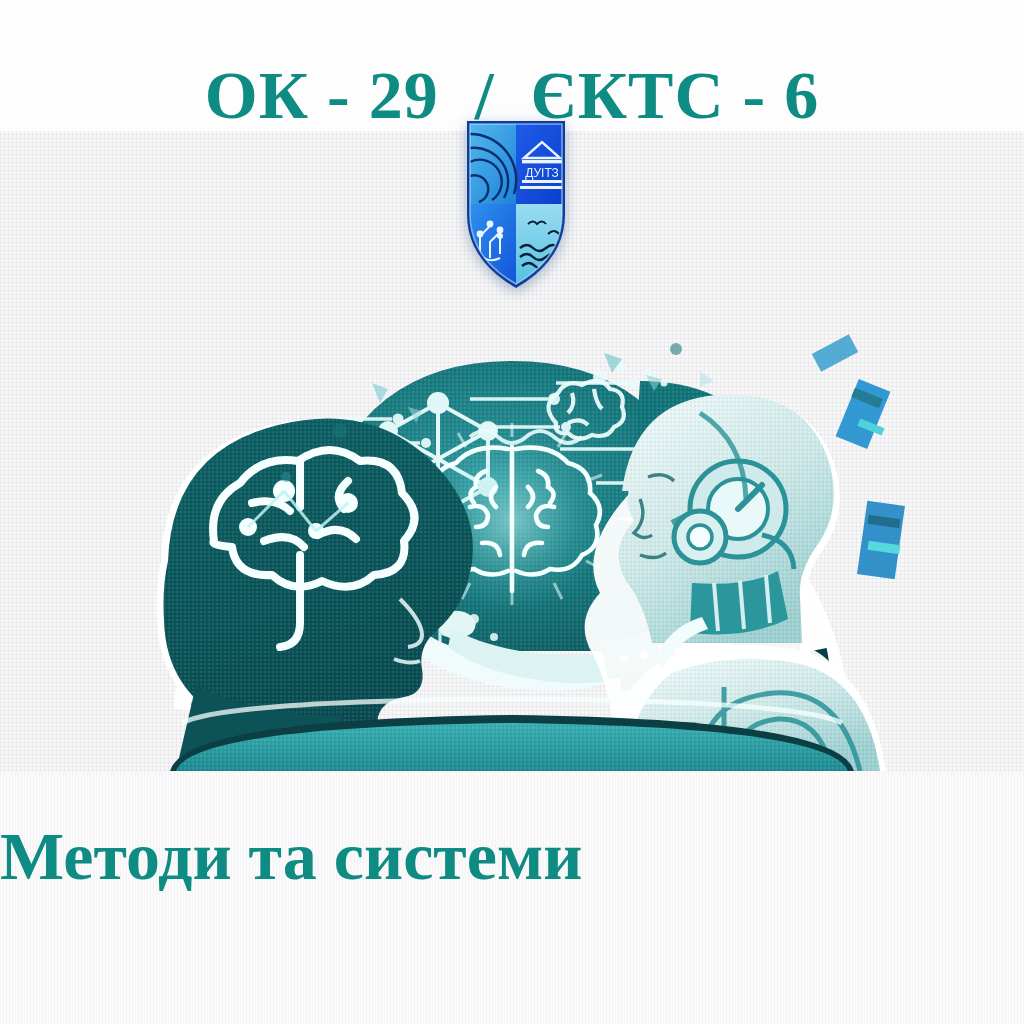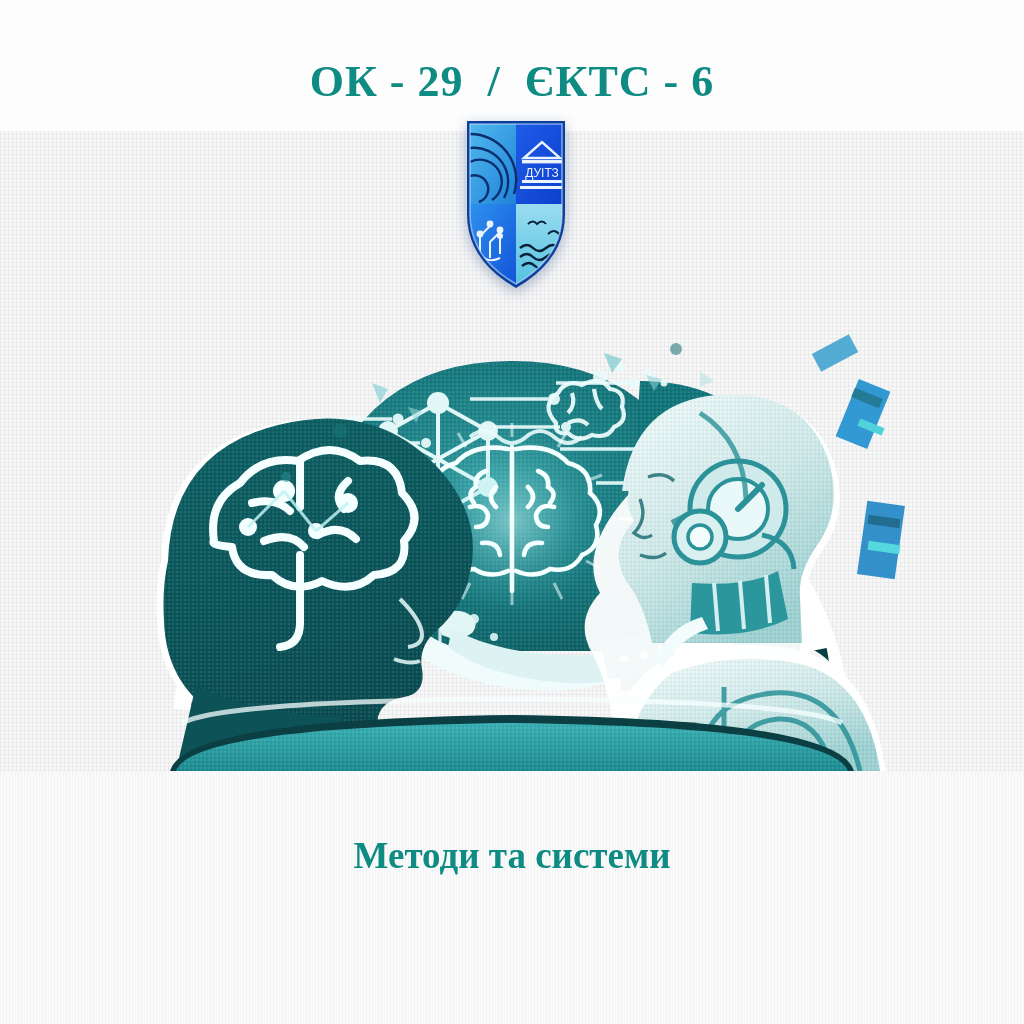--- a/index.html
+++ b/index.html
@@ -39,21 +39,21 @@
     background:
       repeating-linear-gradient(90deg, rgba(130,135,150,.05) 0px, rgba(130,135,150,.05) 1px, rgba(0,0,0,0) 1px, rgba(0,0,0,0) 3px),
       #fafafb;
   }
 
   
   .headline {
     position: absolute;
     left: 0; top: 56px; width: 1024px;
     text-align: center;
-    font-size: 44px;
+    font-size: 68px;
     font-weight: bold;
     letter-spacing: 1px;
     color: #0e8b82;
     font-family: "Liberation Serif", serif;
     white-space: pre;
   }
 
   
   .crest {
     position: absolute;
@@ -69,23 +69,22 @@
     left: 0; top: 131px;
     width: 1024px; height: 640px;
     overflow: hidden;
   }
   .stage svg { display: block; }
 
   
   .subtitle {
     position: absolute;
     left: 0; top: 824px; width: 1024px;
-    text-align: center;
     color: #0e8b82;
-    font-size: 37px;
+    font-size: 68px;
     font-weight: bold;
     line-height: 64px;
     font-family: "Liberation Serif", serif;
   }
   .subtitle div { white-space: pre; }
 
   
 </style>
 </head>
 <body>

